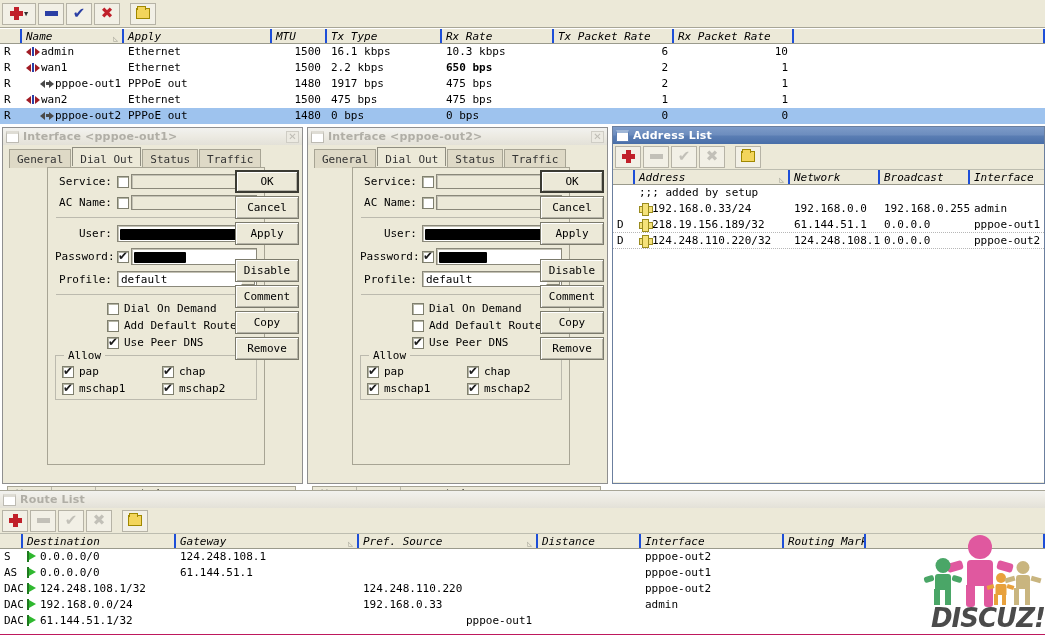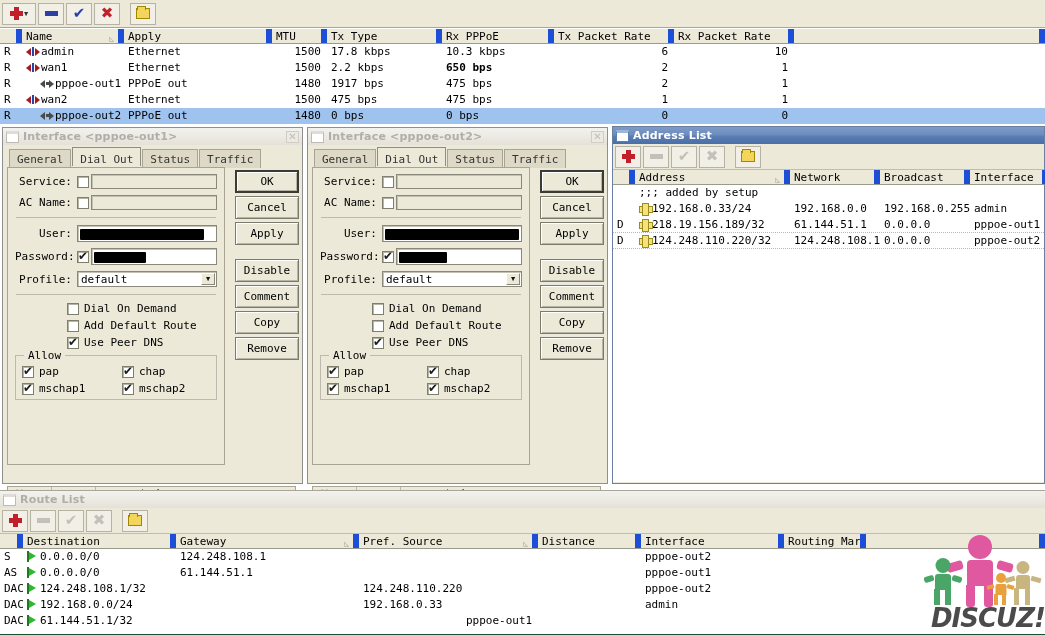--- a/index.html
+++ b/index.html
@@ -109,26 +109,27 @@
   }
   .caret { font-size:7px; margin-left:1px; color:#333; }
   .ghead {
     display:flex; height:15px;
     background:#ece9d8;
     border-bottom:1px solid #9a9a8c;
     font-size:11px;
     user-select:none;
   }
   .ghead .gh {
-    border-right:6px solid #1d4ed8;
+    border-right:2px solid #1d4ed8;
     padding-left:4px;
     line-height:15px;
     overflow:hidden; white-space:nowrap;
     position:relative;
     flex: 0 0 auto;
+    font-style: italic;
   }
   .gh .sortmark {
     position:absolute; right:4px; top:2px; font-size:8px; color:#9b9b90;
   }
   .grow { display:flex; height:16px; line-height:16px; white-space:nowrap; }
   .grow.sel { background:#9ec3ee; }
   .grow.dashed { border-bottom:1px dotted #b7b7b7; }
   .gc { flex:0 0 auto; padding-left:4px; overflow:hidden; white-space:nowrap; }
   .gc.num { text-align:right; padding-right:6px; padding-left:0; }
 
@@ -184,21 +185,21 @@
     background:#ded9c6; border:1px solid #a7a494; border-bottom:none;
     margin-right:1px; color:#333;
   }
   .tab.active {
     background:#ece9d8; border-color:#8f8d80;
     position:relative; top:-2px; padding-top:3px; font-weight:normal;
   }
   .panel {
     border:1px solid #a7a494; background:#ece9d8;
     padding:6px 7px 6px 7px;
-    position:relative; top:-1px;
+    position:relative; top:-1px;margin-left:40px;
   }
   .frow { display:flex; align-items:center; margin-bottom:6px; }
   .flabel { text-align:right; padding-right:5px; white-space:nowrap; }
   .cbox {
     width:12px; height:12px; flex:0 0 auto;
     background:#ffffff; border:1px solid #7f7f6e;
     box-shadow: inset 1px 1px 0 #b5b5a5;
     position:relative; margin-right:2px;
   }
   .cbox.on::after{
@@ -301,32 +302,32 @@
     </div>
   </div>
 
   <div style="position:absolute;left:0;top:29px;width:1045px;height:94px;background:#fff;">
     <div class="ghead" id="iface-head">
         <div class="gh" style="width: 22px;"></div>
         <div class="gh" style="width: 102px;">Name<span class="sortmark">◺</span></div>
         <div class="gh" style="width: 148px;">Apply</div>
         <div class="gh" style="width: 55px;">MTU</div>
         <div class="gh" style="width: 115px;">Tx Type</div>
-        <div class="gh" style="width: 112px;">Rx PPPoE</div>
+        <div class="gh" style="width: 112px;">Rx Rate</div>
         <div class="gh" style="width: 120px;">Tx Packet Rate</div>
         <div class="gh" style="width: 120px;">Rx Packet Rate</div>
         <div class="gh" style="width: 251px;"></div>
       </div>
     <div id="iface-rows">
         <div class="grow">
           <div class="gc" style="width: 22px;">R</div>
           <div class="gc" style="width: 102px; padding-left: 4px;"><span class="if-eth"><i></i></span><span>admin</span></div>
           <div class="gc" style="width: 148px;">Ethernet</div>
           <div class="gc num" style="width: 55px;">1500</div>
-          <div class="gc" style="width: 115px;">17.8 kbps</div>
+          <div class="gc" style="width: 115px;">16.1 kbps</div>
           <div class="gc" style="width: 112px;">10.3 kbps</div>
           <div class="gc num" style="width: 120px;">6</div>
           <div class="gc num" style="width: 120px;">10</div>
         </div>
         <div class="grow">
           <div class="gc" style="width: 22px;">R</div>
           <div class="gc" style="width: 102px; padding-left: 4px;"><span class="if-eth"><i></i></span><span>wan1</span></div>
           <div class="gc" style="width: 148px;">Ethernet</div>
           <div class="gc num" style="width: 55px;">1500</div>
           <div class="gc" style="width: 115px;">2.2 kbps</div>
@@ -647,21 +648,21 @@
             <div class="gc" style="width: 22px;">D</div>
             <div class="gc" style="width: 155px;"><span class="addr-ico"></span><span>124.248.110.220/32</span></div>
             <div class="gc" style="width: 90px;">124.248.108.1</div>
             <div class="gc" style="width: 90px;">0.0.0.0</div>
             <div class="gc" style="width: 78px;">pppoe-out2</div>
           </div>
         </div>
     </div>
   </div>
 
-  <div style="position:absolute;left:0;top:490px;width:1045px;height:145px;background:#14532d;border-top:1px solid #a8a697;">
+  <div style="position:absolute;left:0;top:490px;width:1045px;height:145px;background:#be185d;border-top:1px solid #a8a697;">
     <div class="titlebar inactive" style="height:17px;">
       <span class="tb-icon"></span>
       <span class="tb-title">Route List</span>
     </div>
     <div class="toolbar" id="route-toolbar">
         <div class="tbtn framed">
           <span class="ico-plus"></span>
         </div>
         <div class="tbtn framed">
           <span class="ico-minus grey"></span>

